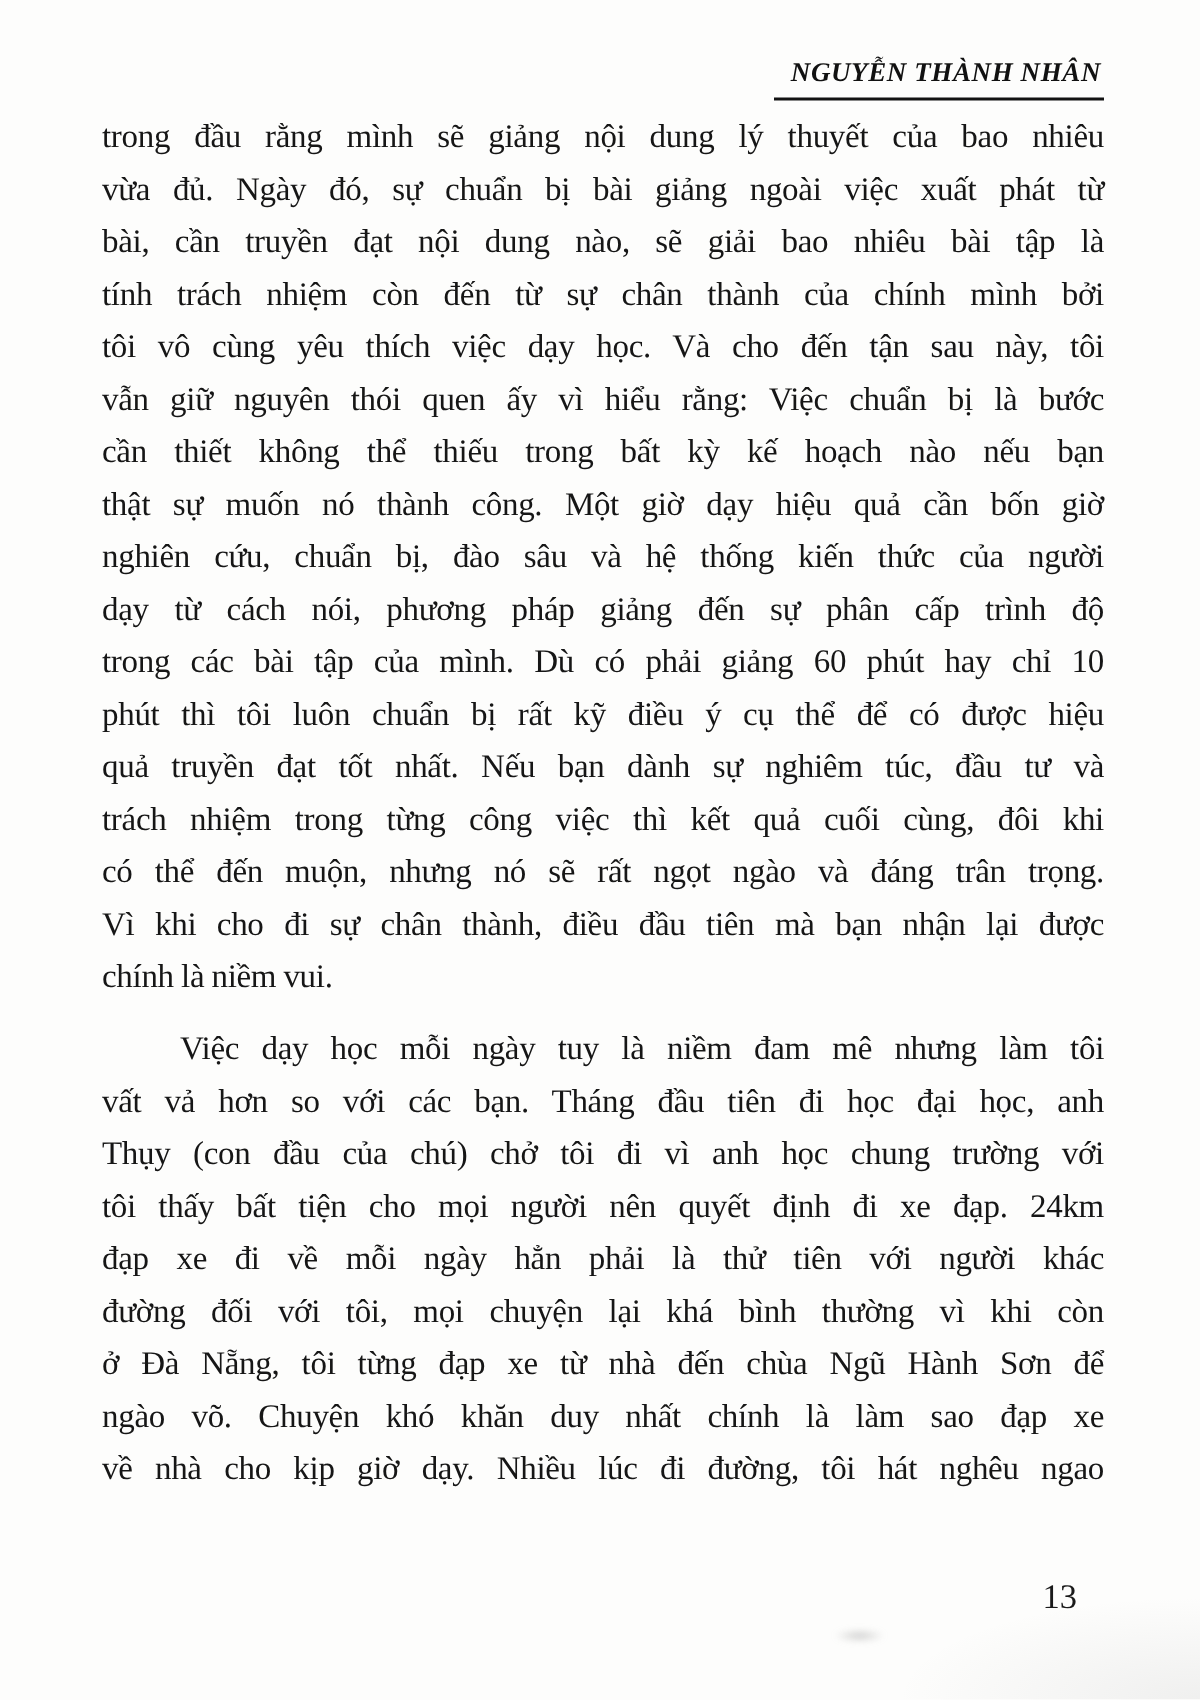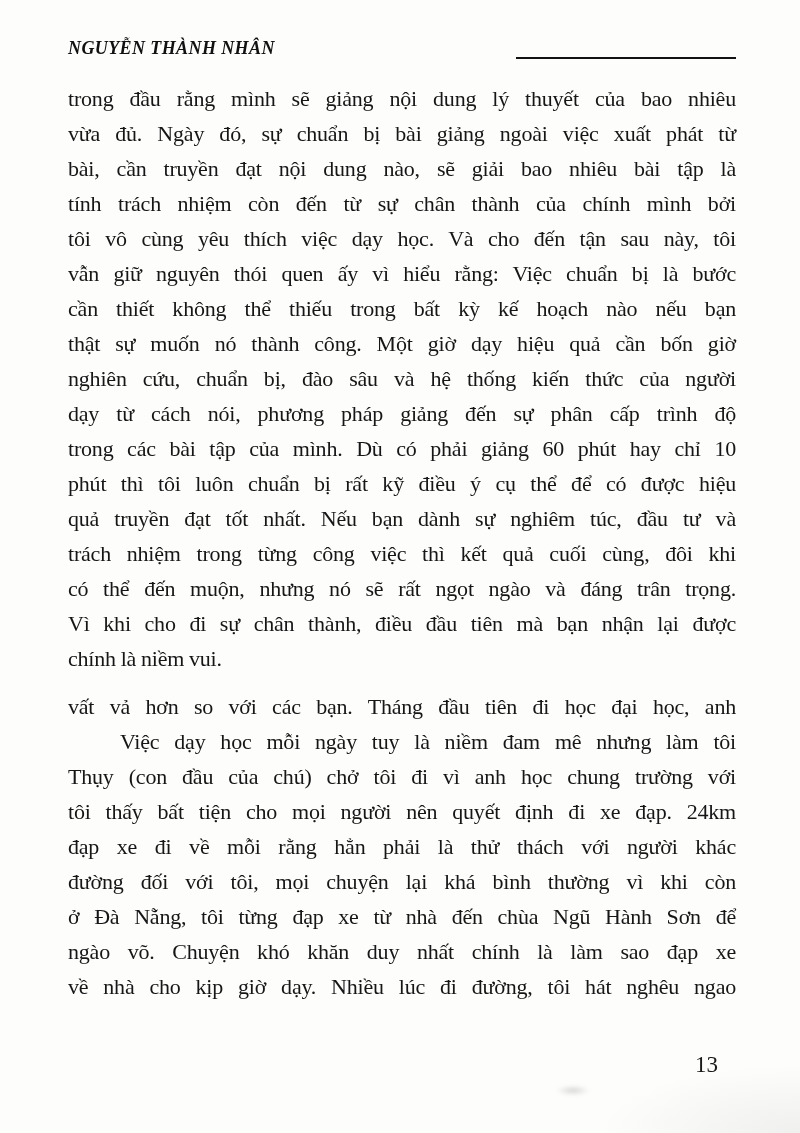--- a/index.html
+++ b/index.html
@@ -13,42 +13,42 @@
   }
   .page {
     position: absolute;
     inset: 0;
     padding: 38px 64px 0 68px;
   }
   
   .running-header {
     width: 100%;
     display: flex;
-    flex-direction: row;
+    flex-direction: column;
     align-items: flex-end;
     justify-content: space-between;
   }
   .running-header .author {
     font-style: italic;
     font-weight: bold;
     font-size: 18px;
     letter-spacing: 0.4px;
     color: #111;
     padding-right: 2px;
     white-space: nowrap;
   }
   .running-header .rule {
     margin-top: 6px;
     width: 220px;
     height: 0;
     border-bottom: 2.5px solid #121212;
   }
   
   .body-text {
-    margin-top: 22px;
+    margin-top: 6px;
     width: 668px;
   }
   .line {
     font-size: 22px;
     line-height: 35px;
     letter-spacing: -0.2px;
     word-spacing: -0.5px;
     text-align: justify;
     text-align-last: justify;
     white-space: normal;
@@ -113,25 +113,25 @@
       <div class="line">trong các bài tập của mình. Dù có phải giảng 60 phút hay chỉ 10</div>
       <div class="line">phút thì tôi luôn chuẩn bị rất kỹ điều ý cụ thể để có được hiệu</div>
       <div class="line">quả truyền đạt tốt nhất. Nếu bạn dành sự nghiêm túc, đầu tư và</div>
       <div class="line">trách nhiệm trong từng công việc thì kết quả cuối cùng, đôi khi</div>
       <div class="line">có thể đến muộn, nhưng nó sẽ rất ngọt ngào và đáng trân trọng.</div>
       <div class="line">Vì khi cho đi sự chân thành, điều đầu tiên mà bạn nhận lại được</div>
       <div class="line para-end">chính là niềm vui.</div>
     </div>
 
     <div class="para">
+      <div class="line indent">Việc dạy học mỗi ngày tuy là niềm đam mê nhưng làm tôi</div>
       <div class="line">vất vả hơn so với các bạn. Tháng đầu tiên đi học đại học, anh</div>
-      <div class="line indent">Việc dạy học mỗi ngày tuy là niềm đam mê nhưng làm tôi</div>
       <div class="line">Thụy (con đầu của chú) chở tôi đi vì anh học chung trường với</div>
       <div class="line">tôi thấy bất tiện cho mọi người nên quyết định đi xe đạp. 24km</div>
-      <div class="line">đạp xe đi về mỗi rằng hẳn phải là thử thách với người khác</div>
+      <div class="line">đạp xe đi về mỗi ngày hẳn phải là thử tiên với người khác</div>
       <div class="line">đường đối với tôi, mọi chuyện lại khá bình thường vì khi còn</div>
       <div class="line">ở Đà Nẵng, tôi từng đạp xe từ nhà đến chùa Ngũ Hành Sơn để</div>
       <div class="line">ngào võ. Chuyện khó khăn duy nhất chính là làm sao đạp xe</div>
       <div class="line">về nhà cho kịp giờ dạy. Nhiều lúc đi đường, tôi hát nghêu ngao</div>
     </div>
 
   </div>
 
   <div class="page-number">13</div>
 

